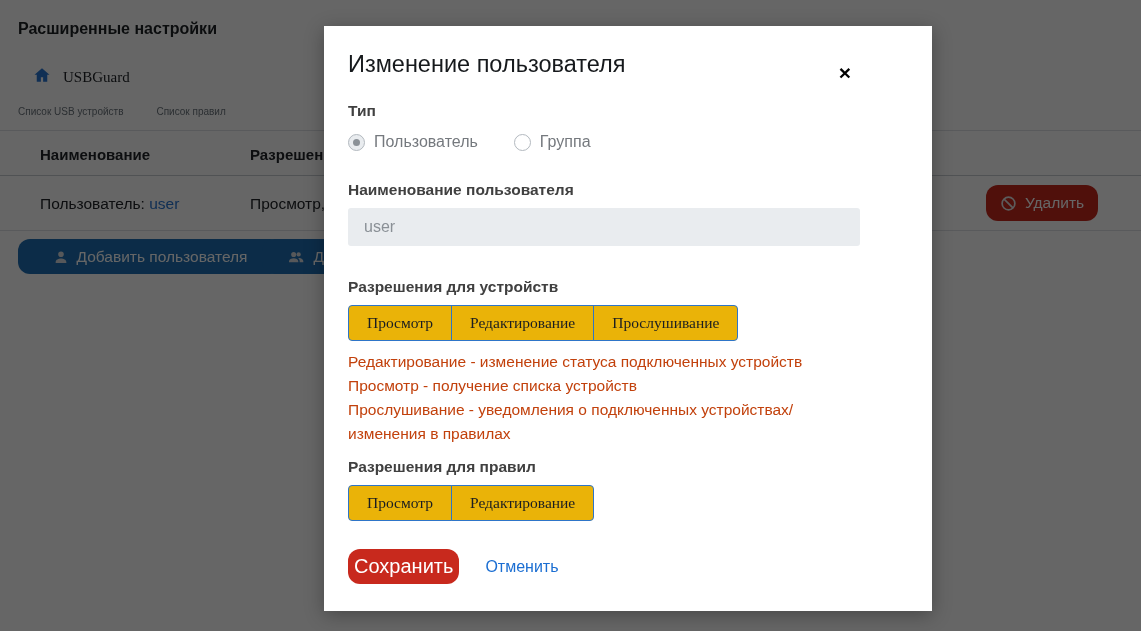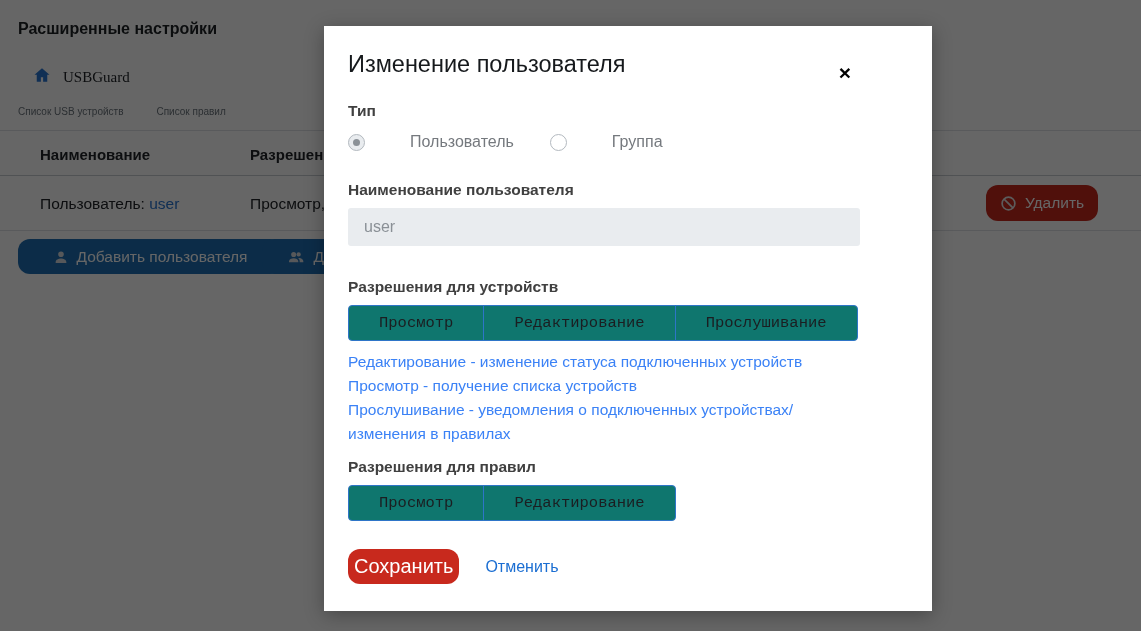--- a/index.html
+++ b/index.html
@@ -36,41 +36,41 @@
   #backdrop { position:absolute; inset:0; background:rgba(0,0,0,0.6); z-index:10; }
   #modal { position:absolute; left:324px; top:26px; width:608px; height:585px;
     background:#fff; z-index:20; box-shadow:0 4px 18px rgba(0,0,0,0.3); }
   .m-title { left:24px; top:25px; font-size:23.5px; font-weight:500; color:#16191c; }
   .m-close { left:831px; top:32px; position:absolute; left:507px; width:28px; height:28px;
     font-size:21px; font-weight:700; color:#000; display:flex; align-items:center;
     justify-content:center; cursor:pointer; line-height:1; }
   .sec-label { font-size:15.5px; font-weight:700; color:#404040; }
   .lbl-type { left:24px; top:76px; }
   .radios { left:24px; top:107px; display:flex; align-items:center; }
-  .radio-opt { display:flex; align-items:center; margin-right:36px; cursor:default;gap:36px; }
+  .radio-opt { display:flex; align-items:center; margin-right:36px; cursor:default; }
   .radio-circle { width:17px; height:17px; border-radius:50%; border:1px solid #b3b9bf;
     background:#fff; margin-right:9px; position:relative; }
   .radio-circle.checked { background:#e9ecef; }
   .radio-circle.checked::after { content:""; position:absolute; left:4px; top:4px;
     width:7px; height:7px; border-radius:50%; background:#8b9197; }
   .radio-label { font-size:16px; color:#75797e; }
   .lbl-name { left:24px; top:155px; }
   .name-input { left:24px; top:182px; width:512px; height:38px; background:#e9ecef;
     border:none; border-radius:3px; padding:0 16px; font-size:16px; color:#8a9096;
     font-family:"Liberation Sans", sans-serif; }
   .lbl-dev { left:24px; top:252px; }
   .btn-group { display:inline-flex; }
   .group1 { left:24px; top:279px; }
   .group2 { left:24px; top:459px; }
-  .tgl { height:36px; padding:0 30px; background:#0f766e; border:1px solid #2e75c8;
+  .tgl { height:36px; padding:0 18px; background:#eab308; border:1px solid #2e75c8;
     color:#1b1e21; font-size:15.5px; display:flex; align-items:center; cursor:pointer;
-    margin-left:-1px; font-family:Liberation Mono, monospace; }
+    margin-left:-1px; font-family:Liberation Serif, serif; }
   .tgl:first-child { margin-left:0; border-radius:4px 0 0 4px; }
   .tgl:last-child { border-radius:0 4px 4px 0; }
-  .help { left:24px; top:324px; width:514px; font-size:15.5px; color:#3b82f6;
+  .help { left:24px; top:324px; width:514px; font-size:15.5px; color:#c2410c;
     line-height:24px; }
   .lbl-rules { left:24px; top:432px; }
   .m-footer { left:24px; top:523px; display:flex; align-items:center; }
   .save-btn { height:35px; padding:0 6px; font-size:20px; }
   .cancel-link { margin-left:26px; font-size:16px; color:#1b6ed2; text-decoration:none;
     cursor:pointer; }
 </style>
 </head>
 <body>
 

